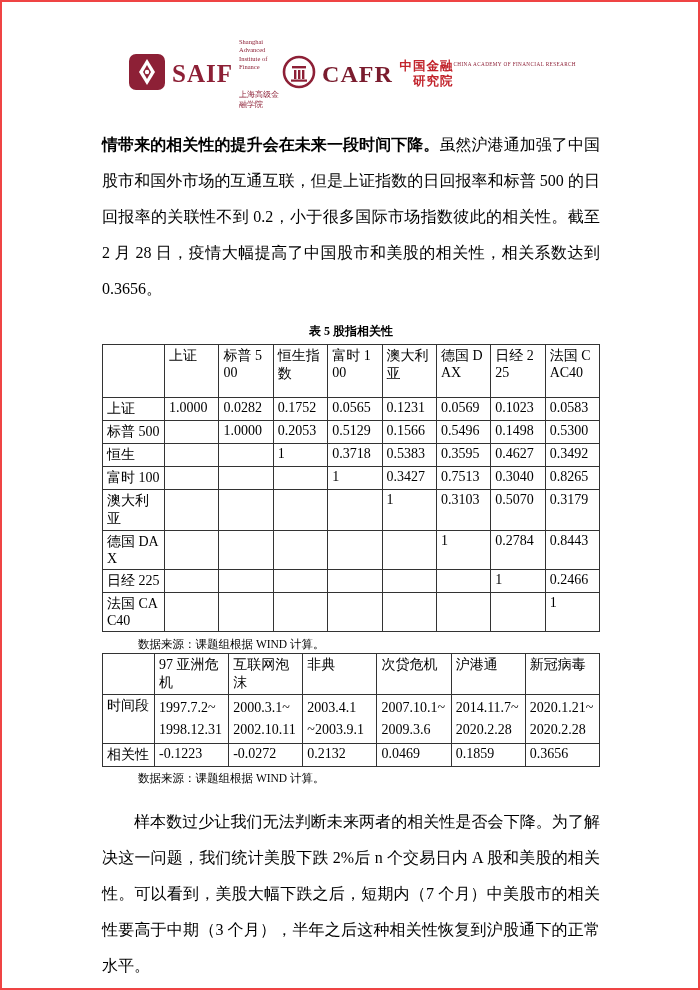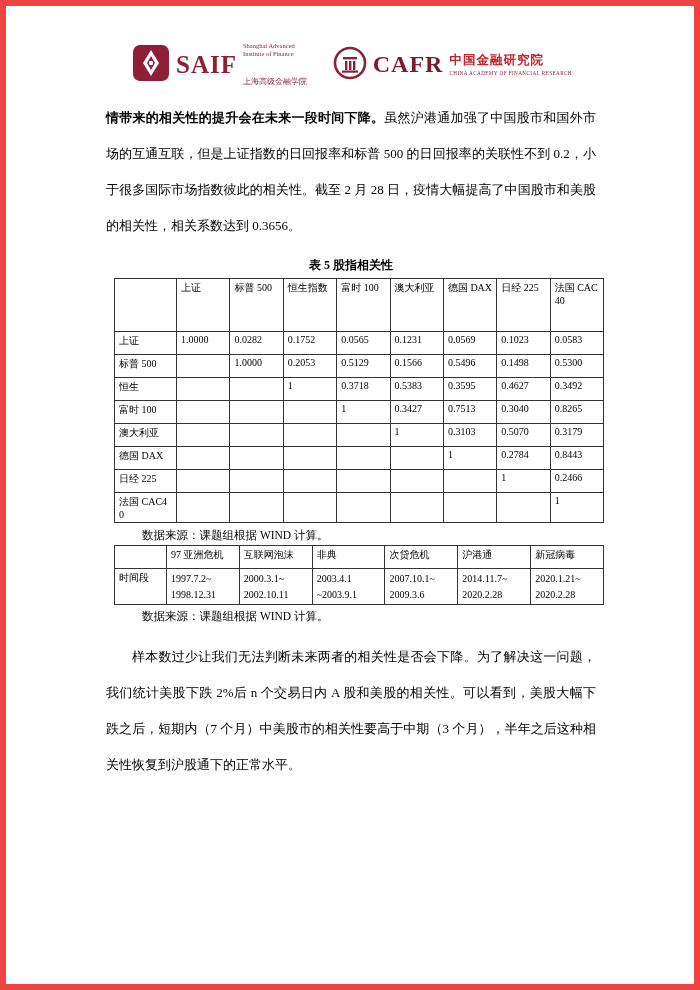--- a/index.html
+++ b/index.html
@@ -1,40 +1,40 @@
 <!DOCTYPE html>
 <html><head>
 <meta charset="utf-8">
 <style>
   html,body{margin:0;padding:0;background:#ffffff;}
   .page{
     width:700px;height:990px;margin:0 auto;position:relative;
-    background:#fff;border:6px solid #ef4444;box-sizing:border-box;
+    background:#fff;border:2px solid #ef4444;box-sizing:border-box;
     font-family:"Liberation Serif","DejaVu Serif",serif;color:#000;overflow:hidden;
   }
   
   .header{display:flex;justify-content:space-between;align-items:center;
     padding:36px 122px 0 126px;margin-bottom:10px;}
   .logo{display:flex;align-items:center;gap:6px;}
   .saif-acronym{font-size:25px;font-weight:bold;color:#8d2036;letter-spacing:1px;}
   .saif-text{display:flex;flex-direction:column;color:#8d2036;line-height:1.3;}
   .saif-text .en{font-size:6.5px;}
   .saif-text .cn{font-size:8px;margin-top:18px;}
   .cafr-acronym{font-size:24px;font-weight:bold;color:#7a1c2e;letter-spacing:1px;}
-  .cafr-text{display:flex;flex-direction:column;line-height:1.2;}
+  .cafr-text{display:flex;flex-direction:row;line-height:1.2;text-align:right;}
   .cafr-text .cn{font-size:12.5px;font-weight:bold;color:#c2242c;letter-spacing:1px;}
   .cafr-text .en{font-size:5.2px;color:#8d2036;letter-spacing:.4px;margin-top:2px;white-space:nowrap;}
   
   .content{padding:0 98px 0 100px;}
-  .para{font-size:13px;line-height:36px;text-align:justify;}
+  .para{font-size:16px;line-height:36px;text-align:justify;}
   .para .lead{font-weight:bold;}
   .para.indent{text-indent:2em;}
   .caption{text-align:center;font-weight:bold;font-size:12px;margin:8px 0 4px 0;}
   
-  table{border-collapse:collapse;width:100%;table-layout:fixed;font-size:10px;margin-left:8px;}
+  table{border-collapse:collapse;width:100%;table-layout:fixed;font-size:14px;}
   th,td{border:1px solid #333;padding:2px 4px;vertical-align:top;text-align:left;
         overflow:hidden;word-break:break-all;}
   .t5 th{height:48px;font-weight:normal;}
   .t5 td{height:18px;}
   .t5 col.lbl{width:62px;}
   .t6 col.lbl{width:52px;}
   .t6 th{font-weight:normal;height:18px;}
   .t6 td{height:18px;}
   .t6 .dateline{display:block;line-height:1.55;}
   .notes{font-size:11.5px;line-height:1.55;margin:4px 0 0 36px;}
@@ -246,20 +246,29 @@
             </td>
         <td>
               <span class="dateline">2014.11.7~</span>
               <span class="dateline">2020.2.28</span>
             </td>
         <td>
               <span class="dateline">2020.1.21~</span>
               <span class="dateline">2020.2.28</span>
             </td>
       </tr>
+      <tr>
+        <td>相关性</td>
+        <td>-0.1223</td>
+        <td>-0.0272</td>
+        <td>0.2132</td>
+        <td>0.0469</td>
+        <td>0.1859</td>
+        <td>0.3656</td>
+      </tr>
     </tbody>
       </table>
     <div class="note-single">数据来源：课题组根据 WIND 计算。</div>
 
     <p class="para indent">样本数过少让我们无法判断未来两者的相关性是否会下降。为了解决这一问题，我们统计美股下跌 2%后 n 个交易日内 A 股和美股的相关性。可以看到，美股大幅下跌之后，短期内（7 个月）中美股市的相关性要高于中期（3 个月），半年之后这种相关性恢复到沪股通下的正常水平。</p>
 
   </div>
 
 </div>
 

